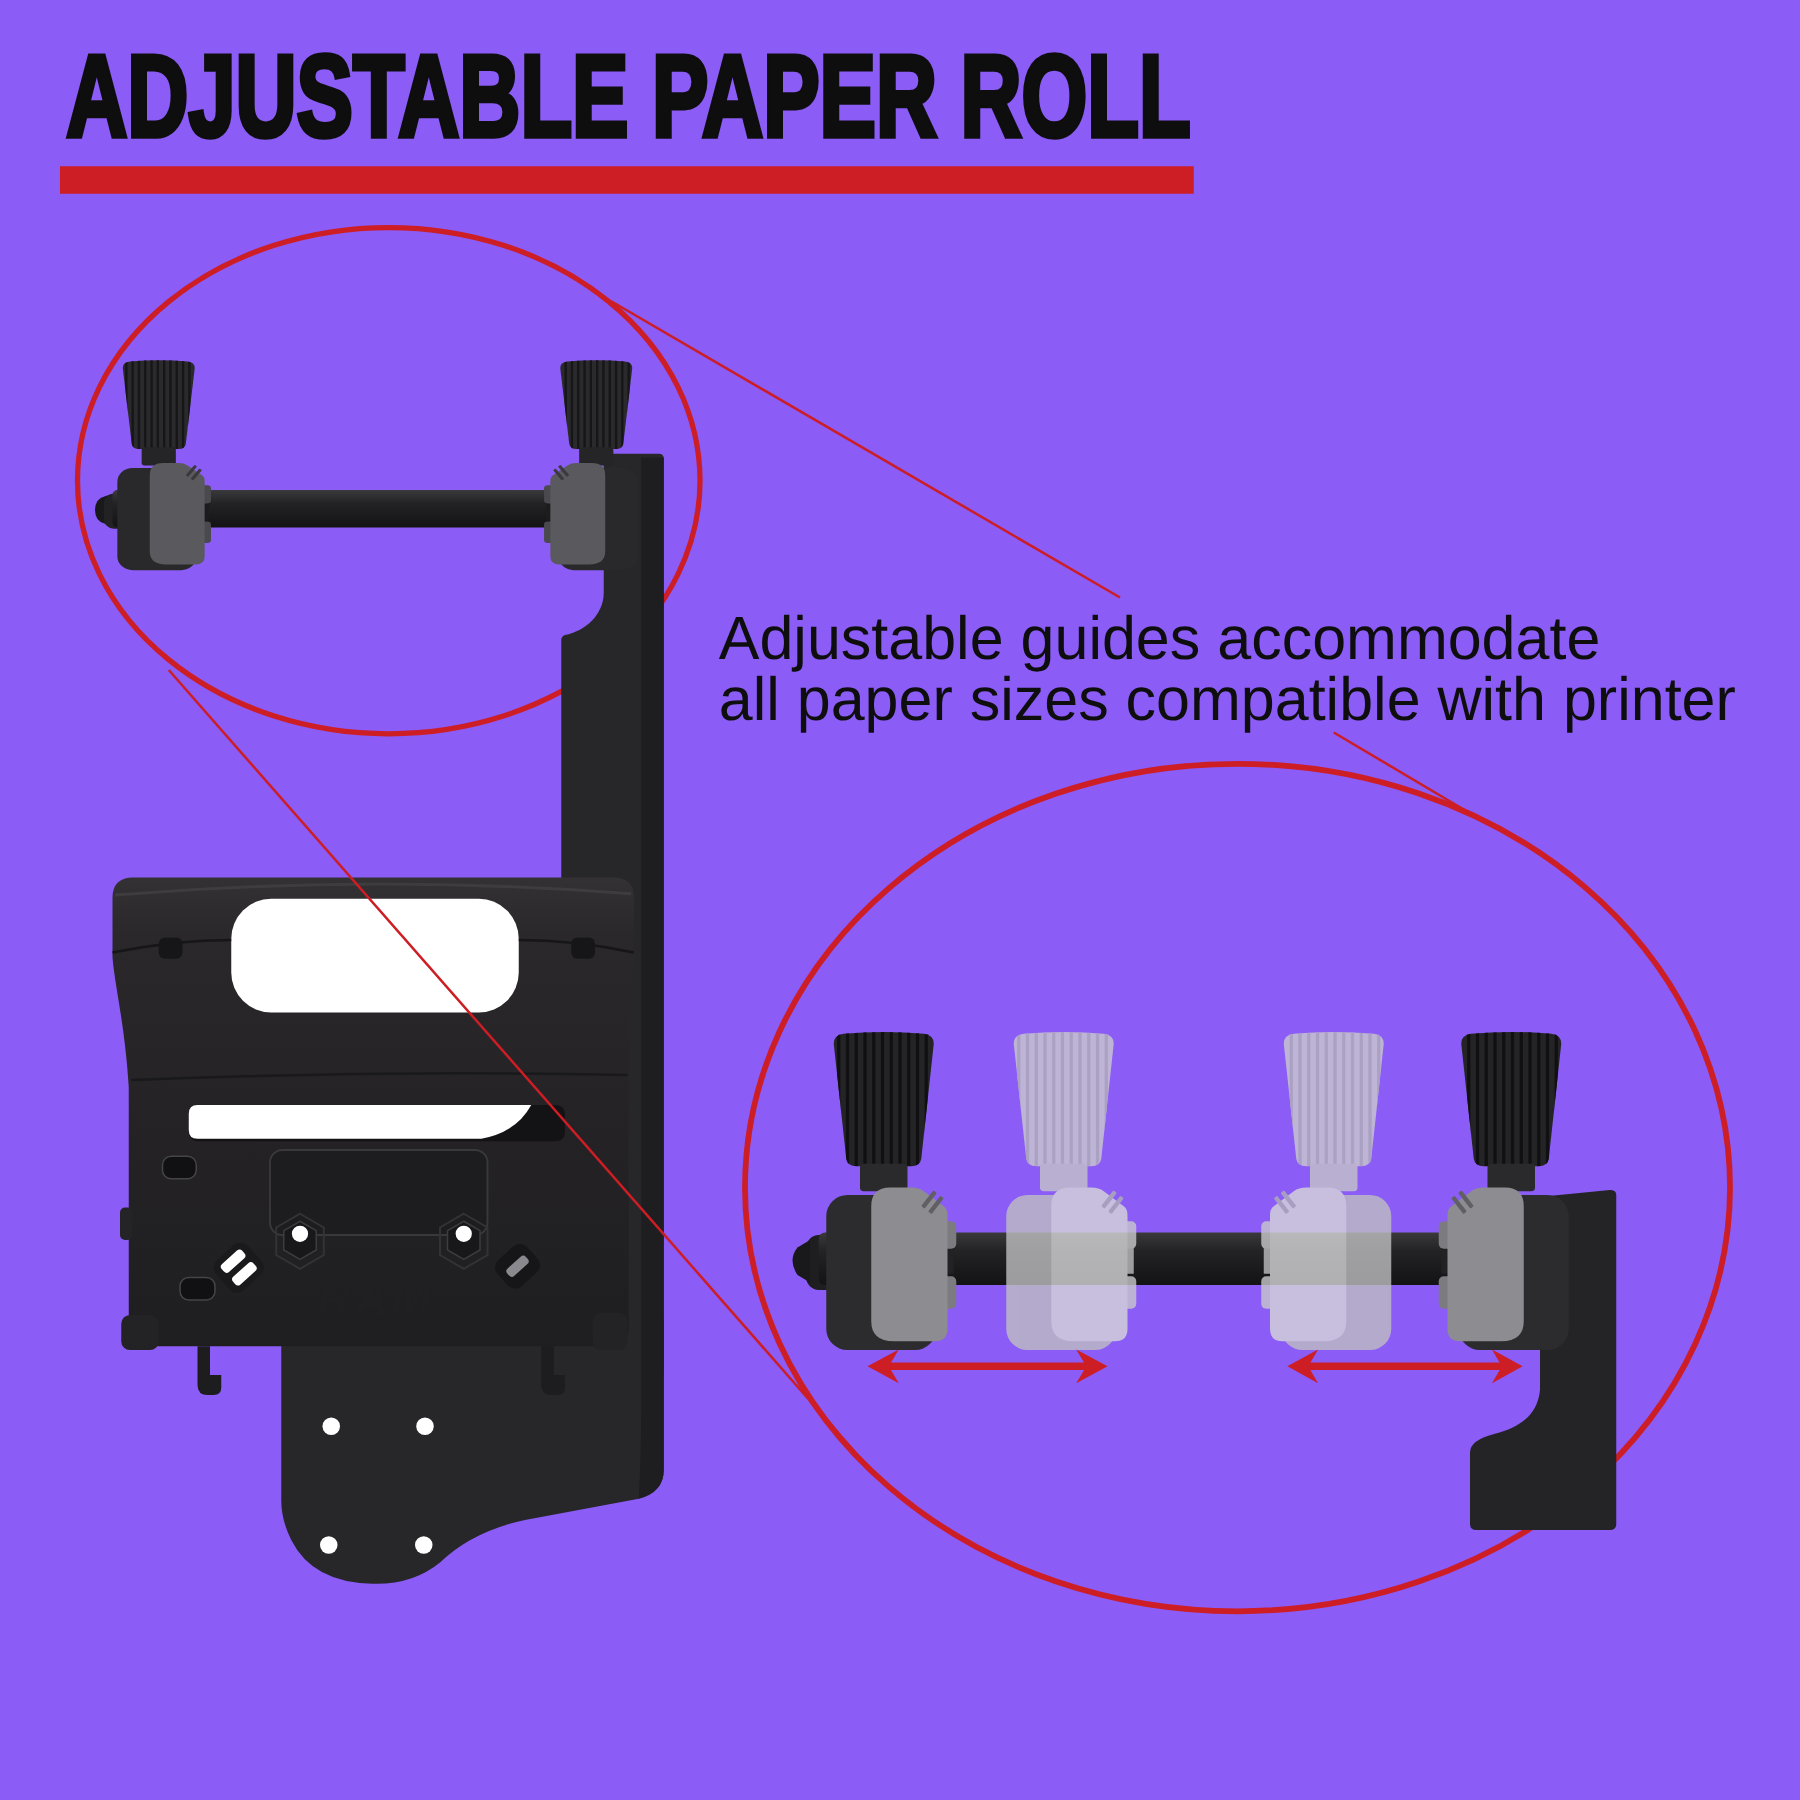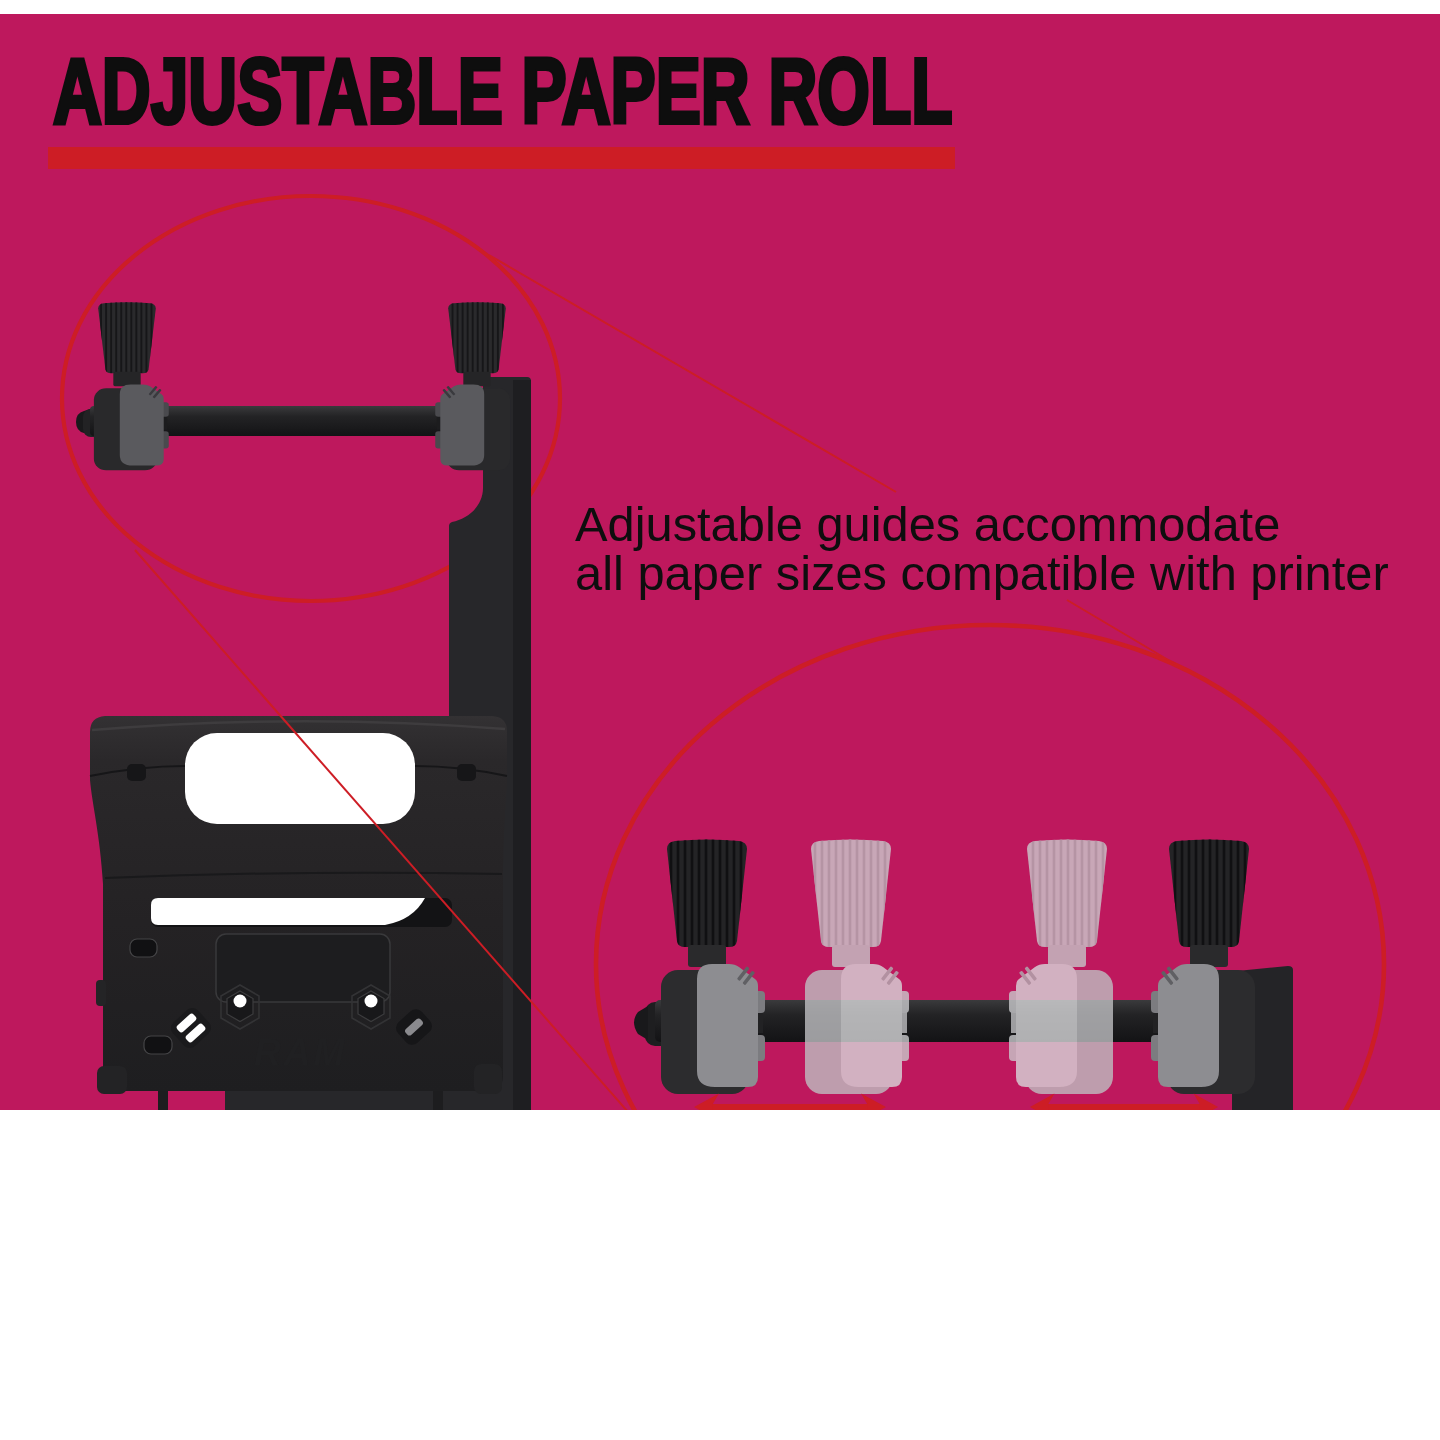--- a/index.html
+++ b/index.html
@@ -1,17 +1,17 @@
 <!DOCTYPE html>
 <html><head>
 <meta charset="utf-8">
 <style>
   html,body{margin:0;padding:0;background:#fff;}
-  #page{position:relative;width:1440px;height:1096px;background:#be185d;overflow:hidden;
-        font-family:"Liberation Sans", sans-serif;margin-top:14px;}
+  #page{position:relative;width:1440px;height:1440px;background:#8b5cf6;overflow:hidden;
+        font-family:"Liberation Sans", sans-serif;}
   svg{display:block;}
   .asmB{--knob:#242426;--ribs:#101012;--neck:#2a2a2c;--face:#8d8d91;
         --ring:#2c2c2e;--fing:#7c7c80;--emb:#606064;--notch:#222224;}
   .asmG{--knob:#cbcbce;--ribs:#b3b3b6;--neck:#c5c5c8;--face:#d8d8da;
         --ring:#bfbfc2;--fing:#c9c9cc;--emb:#b0b0b3;--notch:#bebec1;opacity:.8;}
   .asmC{--knob:#2a2a2c;--ribs:#161618;--neck:#252527;--face:#5a5a5e;
         --ring:#29292b;--fing:#4a4a4e;--emb:#3a3a3e;--notch:#1c1c1e;}
 </style>
 </head>
 <body>

